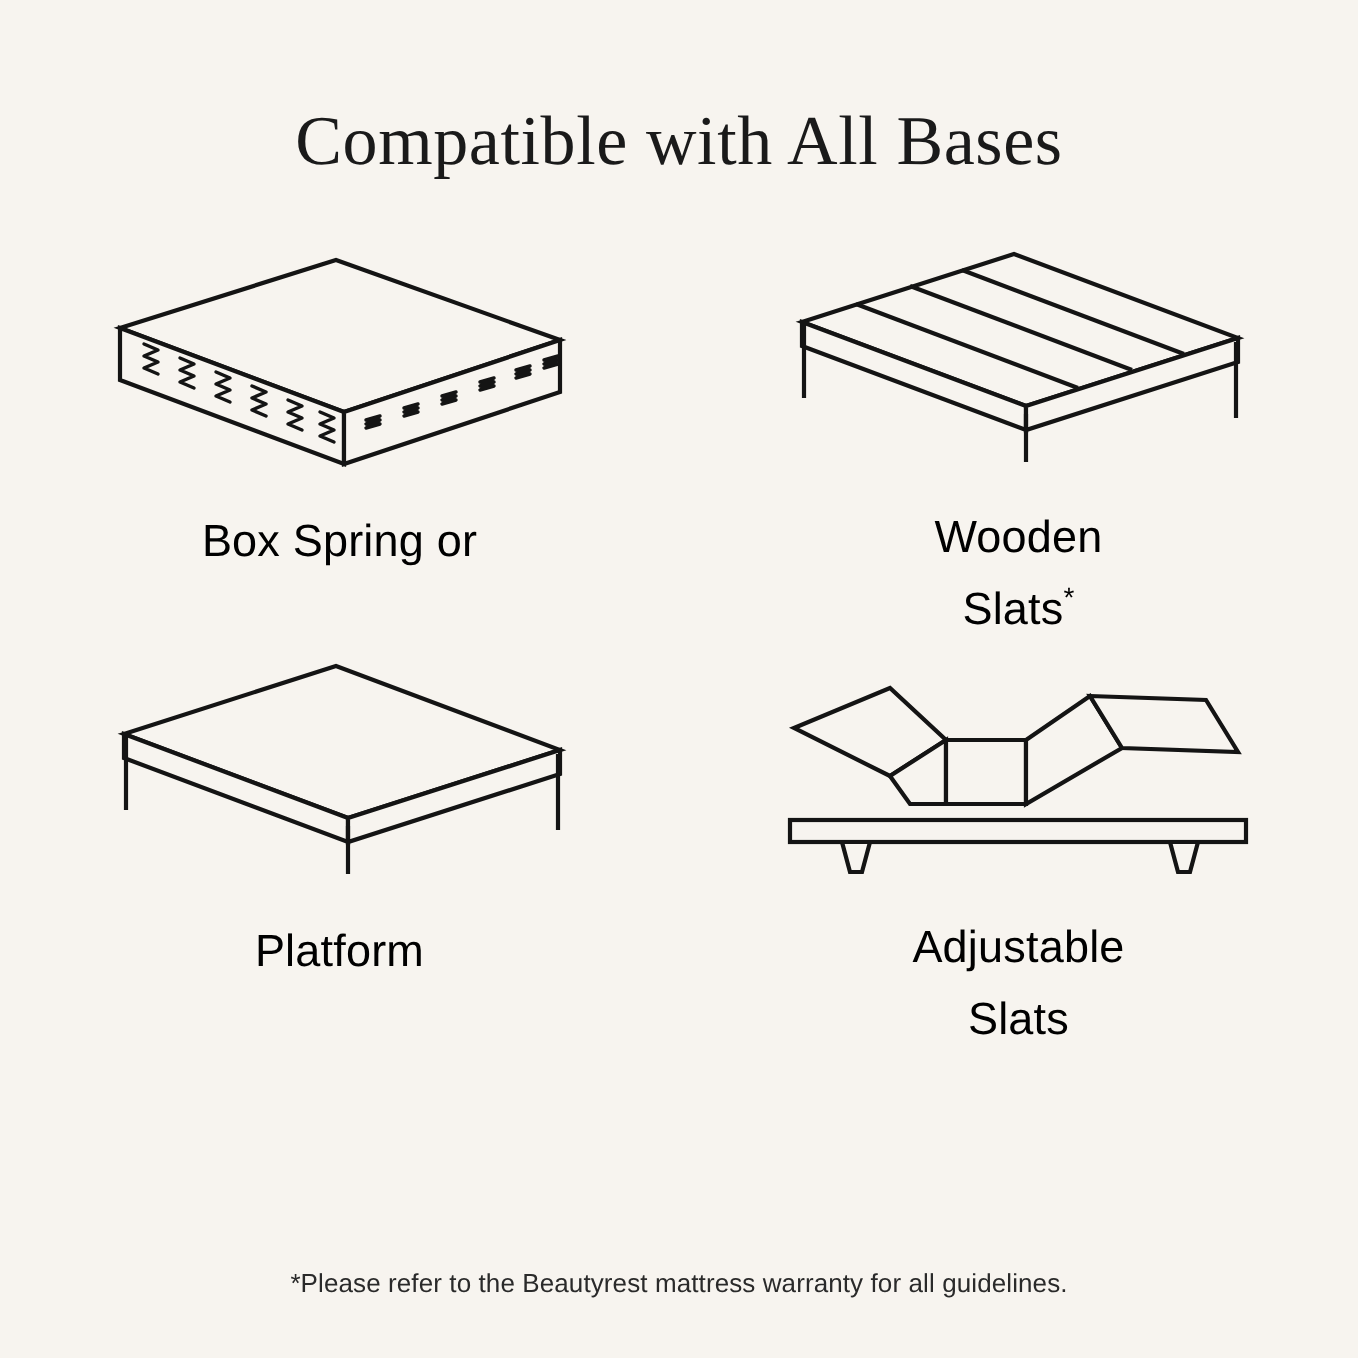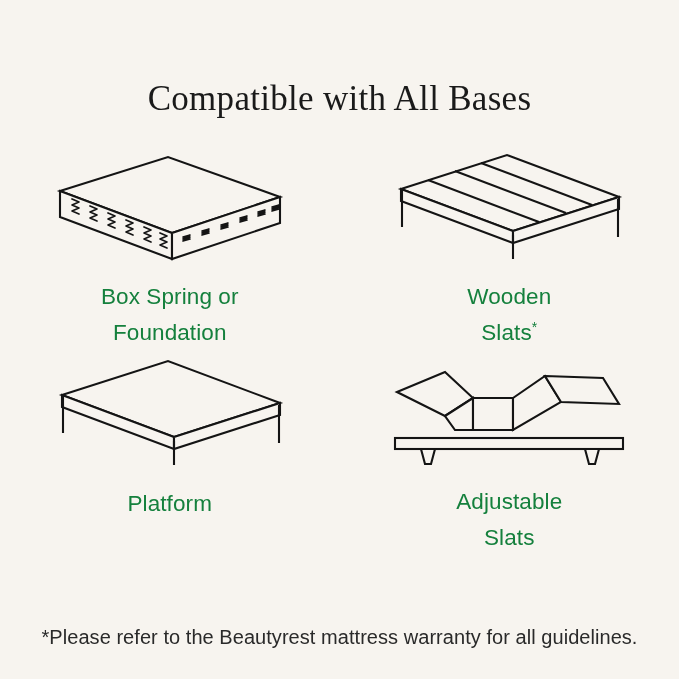--- a/index.html
+++ b/index.html
@@ -22,21 +22,21 @@
     display: flex;
     flex-direction: column;
     align-items: center;
   }
   .title {
     font-family: "Liberation Serif", serif;
     font-size: 35px;
     font-weight: 400;
     letter-spacing: 0.3px;
     text-align: center;
-    margin-top: 80px;
+    margin-top: 52px;
     margin-bottom: 0;
     color: #1A1A1A;
     line-height: 1.1;
   }
   .grid {
     width: 679px;
     margin-top: 28px;
     display: grid;
     grid-template-columns: 1fr 1fr;
     grid-template-rows: 205px 205px;
@@ -77,36 +77,36 @@
     fill: #F7F4EF;
     stroke: #141414;
     stroke-width: 2.1;
     stroke-linejoin: miter;
   }
   .caption {
     margin-top: 16px;
     font-size: 22.5px;
     line-height: 1.62;
     text-align: center;
-    color: #15803d;
+    color: #000000;
     letter-spacing: 0.1px;
     max-width: 250px;
   }
   .caption sup {
     font-size: 0.62em;
     vertical-align: super;
     line-height: 0;
   }
   .footnote {
     position: absolute;
     left: 0;
     right: 0;
     bottom: 30px;
     text-align: center;
-    font-size: 20px;
+    font-size: 13px;
     color: #2A2A2A;
     letter-spacing: 0.05px;
   }
 </style>
 </head>
 <body>
 
 <div class="page">
 
   <h1 class="title">Compatible with All Bases</h1>
@@ -137,21 +137,20 @@
             <path d="M152,82 l7,-2 -7,4 7,-2 -7,4 7,-2"></path>
             <path d="M171,76 l7,-2 -7,4 7,-2 -7,4 7,-2"></path>
             <path d="M190,69 l7,-2 -7,4 7,-2 -7,4 7,-2"></path>
             <path d="M208,63 l7,-2 -7,4 7,-2 -7,4 7,-2"></path>
             <path d="M222,58 l7,-2 -7,4 7,-2 -7,4 7,-2"></path>
           </g>
         </svg>
       </div>
       <div class="caption">
         <div>Box Spring or</div>
-        <div>Foundation</div>
       </div>
     </div>
 
     <div class="cell">
       <div class="art">
         <svg width="240" height="112" viewBox="0 0 240 112">
 
           <polygon class="face" points="12,40 118,6 230,48 124,82"></polygon>
 
           <polygon class="face" points="12,40 124,82 124,94 12,52"></polygon>

